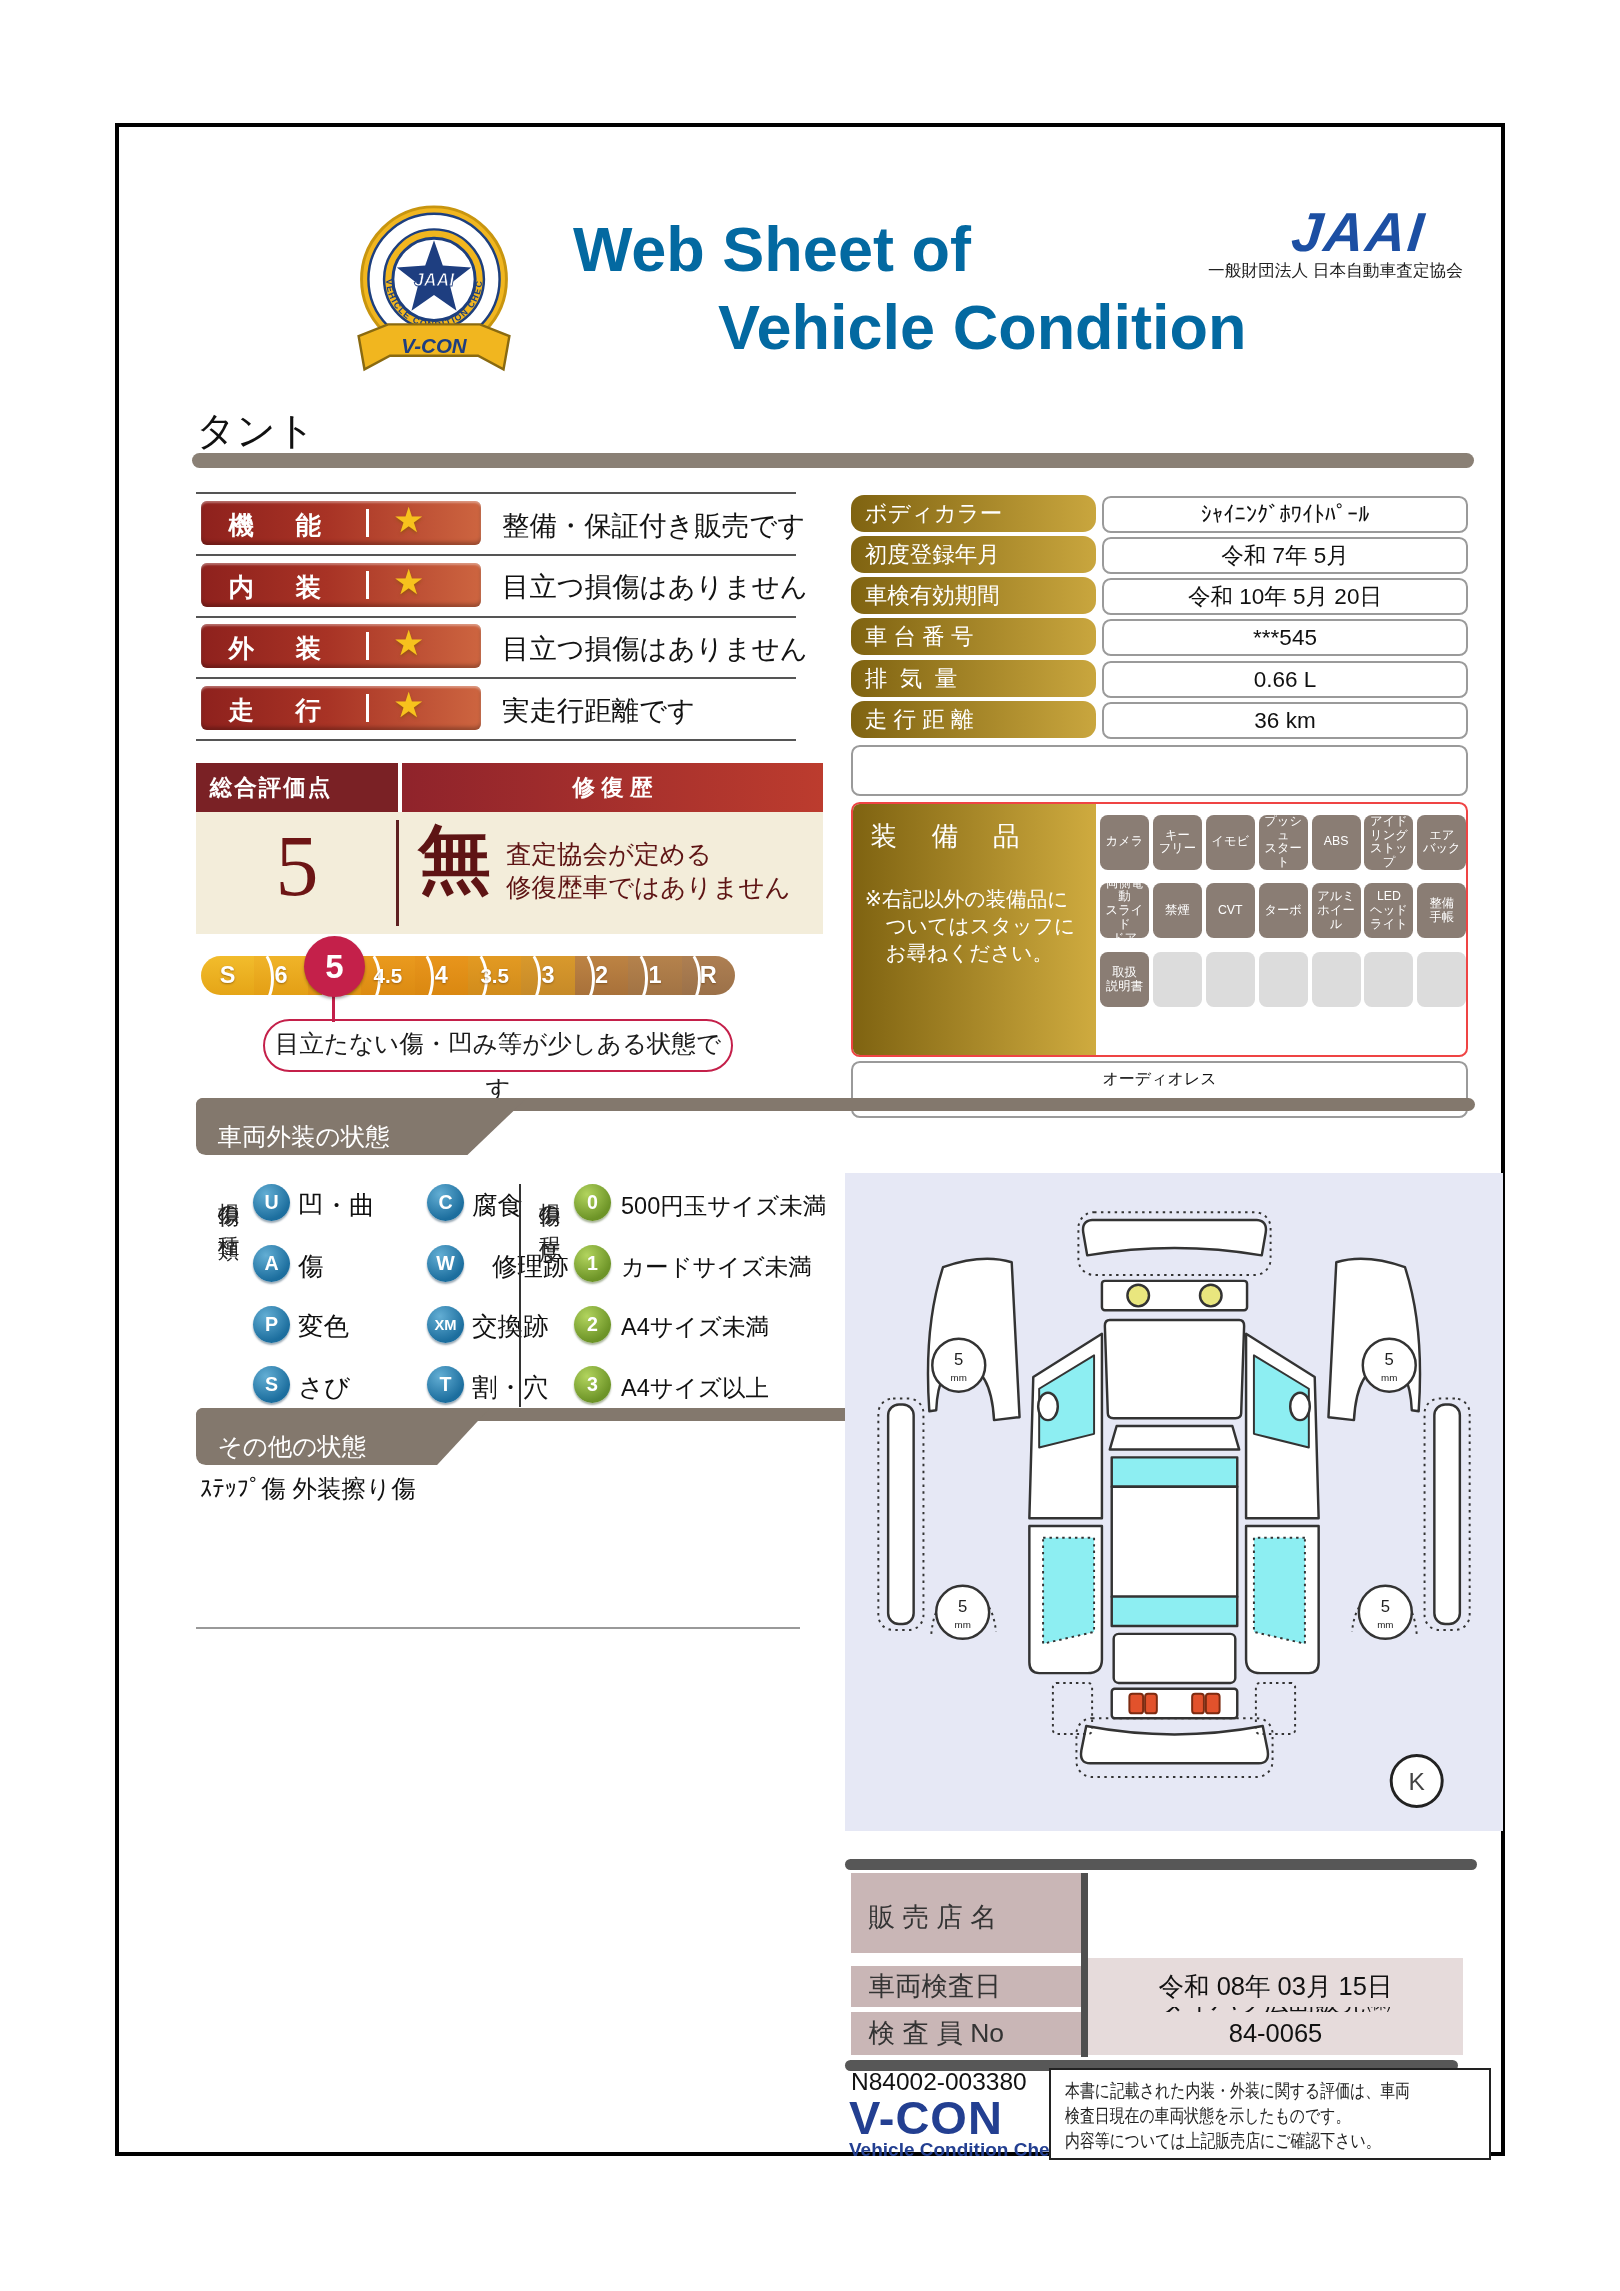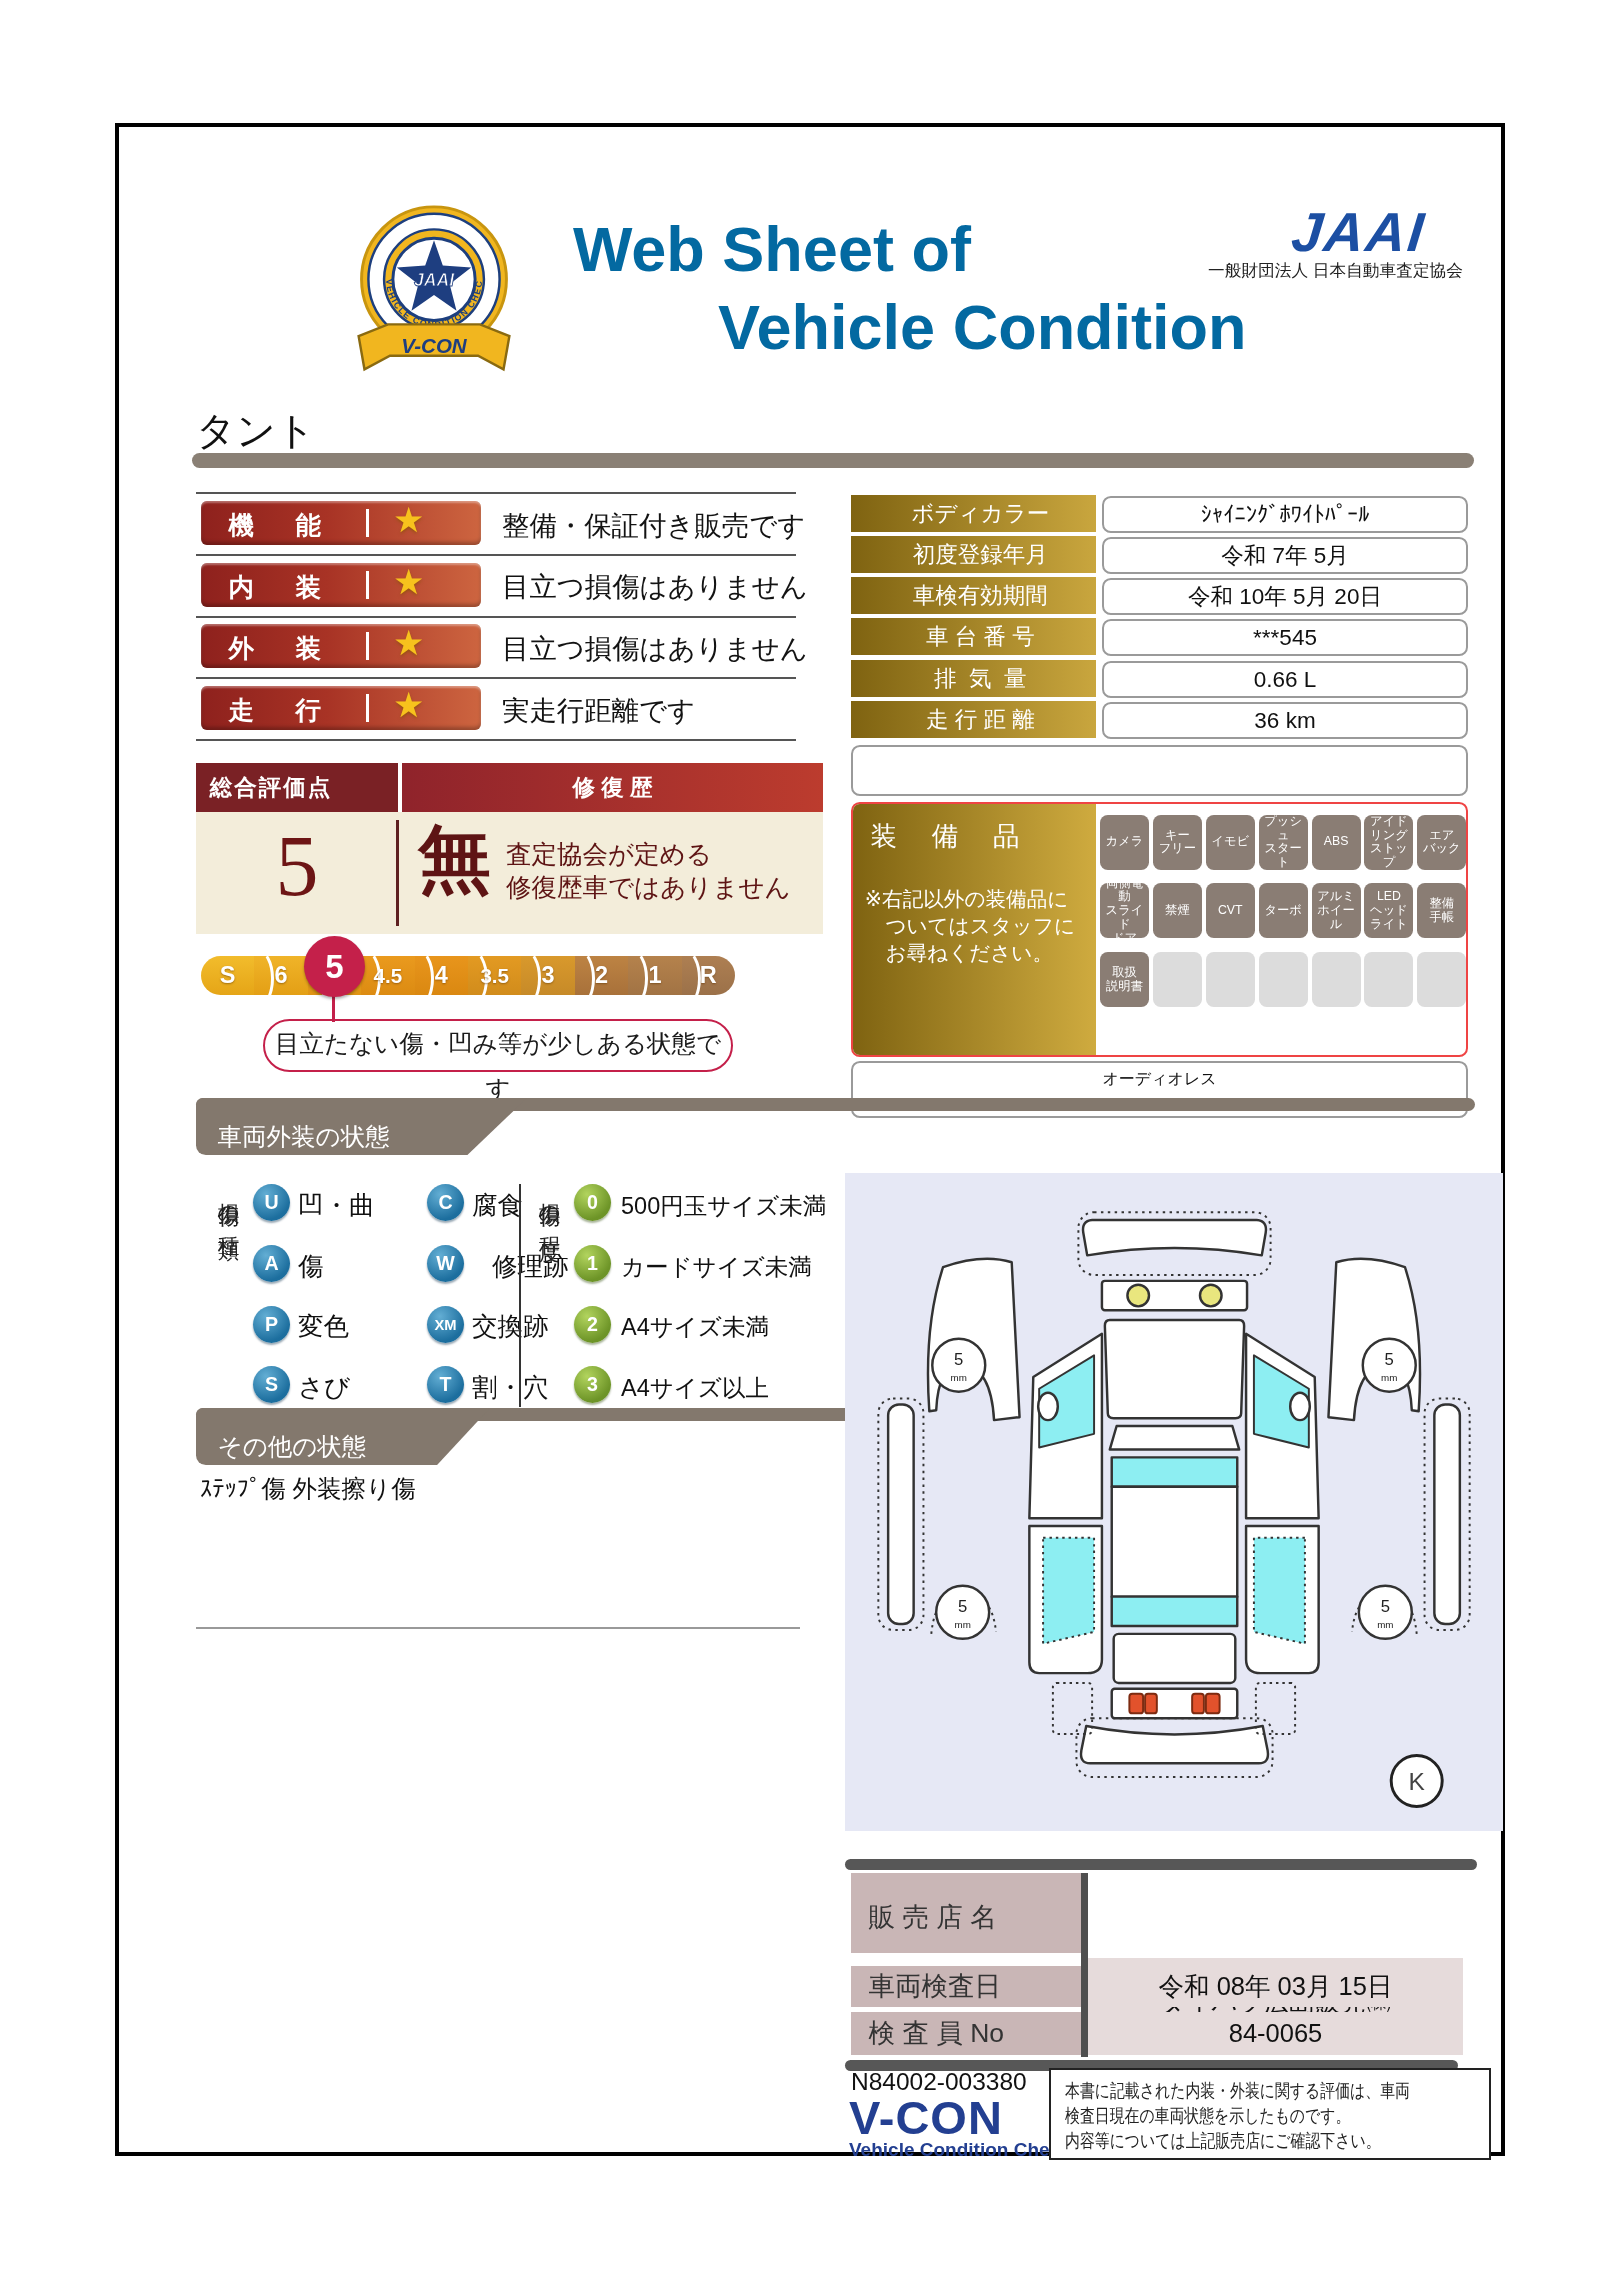--- a/index.html
+++ b/index.html
@@ -49,21 +49,21 @@
   .s7{background:linear-gradient(180deg,#d9992c,#c68a28);} .s8{background:linear-gradient(180deg,#bd8343,#a8713a);}
   .s9{background:linear-gradient(180deg,#b5824c,#a17344);} .s10{background:linear-gradient(180deg,#ae7f52,#9b7149);}
   .sel-circle{position:absolute;left:304px;top:936px;width:61px;height:61px;border-radius:50%;background:#c4204a;
      display:flex;align-items:center;justify-content:center;font-size:33px;font-weight:700;color:#fff;z-index:3;
      box-shadow:0 2px 2.9px rgba(0,0,0,.3);}
   .sel-line{position:absolute;left:332px;top:996px;width:2.9px;height:25.5px;background:#c4204a;z-index:2;}
   .callout{position:absolute;left:263px;top:1019px;width:466px;height:49px;border:2.9px solid #c4204a;border-radius:26.5px;background:#fff;
      text-align:center;line-height:45px;font-size:24.5px;color:#1a1a1a;}
 
   
-  .d-label{position:absolute;left:851px;width:245px;height:37px;background:linear-gradient(90deg,#7f6311,#c9a63e);border-radius:0;text-align:center;}
+  .d-label{position:absolute;left:851px;width:245px;height:37px;background:linear-gradient(90deg,#7f6311,#c9a63e);border-radius:13px;}
   .d-label span{display:block;padding-left:13.7px;line-height:37px;font-size:22.5px;color:#fff;white-space:pre;}
   .d-value{position:absolute;left:1102px;width:362px;height:33px;background:#fff;border:2px solid #9a9a9a;border-radius:8.8px;
      text-align:center;line-height:33px;font-size:22.5px;color:#111;}
   .wide-box{position:absolute;left:851px;width:613px;background:#fff;border:2px solid #9a9a9a;border-radius:8.8px;}
 
   
   .equip-box{position:absolute;left:851px;top:802px;width:613px;height:251px;border:2px solid #ef4444;border-radius:8.8px;overflow:hidden;background:#fff;}
   .equip-gold{position:absolute;left:0;top:0;width:243px;height:100%;background:linear-gradient(90deg,#7f6311,#cfab3f);}
   .equip-title{position:absolute;left:17.6px;top:13.7px;font-size:26.5px;color:#fff;letter-spacing:13.7px;white-space:pre;}
   .equip-note{position:absolute;left:11.8px;top:82px;font-size:20.6px;color:#fff;line-height:1.3;white-space:pre-line;}

